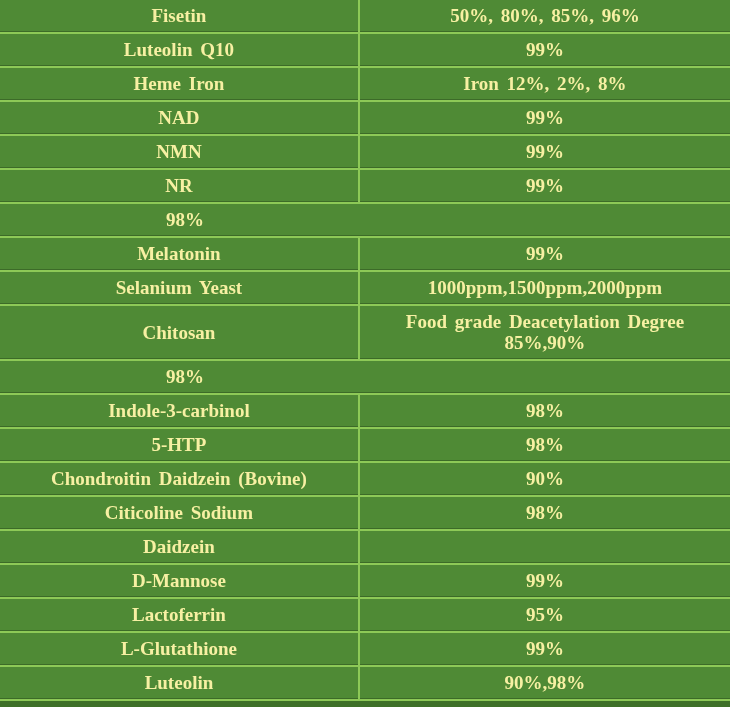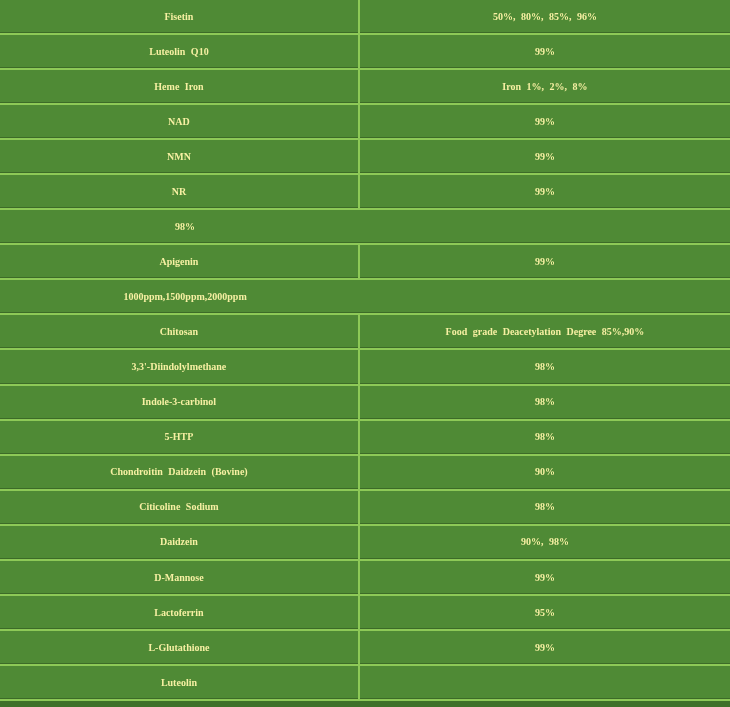--- a/index.html
+++ b/index.html
@@ -29,21 +29,21 @@
     background: var(--row-bg);
   }
   .t-row:last-of-type { border-bottom: none; }
   .t-cell {
     display: flex;
     align-items: center;
     justify-content: center;
     text-align: center;
     color: var(--text);
     font-weight: bold;
-    font-size: 10px;
+    font-size: 19px;
     word-spacing: 3px;
     padding: 2px 8px;
     line-height: 1.15;
   }
   .t-cell.name {
     width: 49.3%;
     border-right: 2px solid var(--grid);
   }
   .t-cell.value {
     width: 50.7%;
@@ -63,21 +63,21 @@
       <div class="t-cell value">50%, 80%, 85%, 96%</div>
     </div>
 
     <div class="t-row">
       <div class="t-cell name">Luteolin Q10</div>
       <div class="t-cell value">99%</div>
     </div>
 
     <div class="t-row">
       <div class="t-cell name">Heme Iron</div>
-      <div class="t-cell value">Iron 1%, 2%, 8%</div>
+      <div class="t-cell value">Iron 12%, 2%, 8%</div>
     </div>
 
     <div class="t-row">
       <div class="t-cell name">NAD</div>
       <div class="t-cell value">99%</div>
     </div>
 
     <div class="t-row">
       <div class="t-cell name">NMN</div>
       <div class="t-cell value">99%</div>
@@ -86,36 +86,36 @@
     <div class="t-row">
       <div class="t-cell name">NR</div>
       <div class="t-cell value">99%</div>
     </div>
 
     <div class="t-row">
       <div class="t-cell value">98%</div>
     </div>
 
     <div class="t-row">
-      <div class="t-cell name">Apigenin</div>
+      <div class="t-cell name">Melatonin</div>
       <div class="t-cell value">99%</div>
     </div>
 
     <div class="t-row">
+      <div class="t-cell name">Selanium Yeast</div>
       <div class="t-cell value">1000ppm,1500ppm,2000ppm</div>
     </div>
 
 
     <div class="t-row">
       <div class="t-cell name">Chitosan</div>
       <div class="t-cell value">Food grade Deacetylation Degree 85%,90%</div>
     </div>
 
     <div class="t-row">
-      <div class="t-cell name">3,3'-Diindolylmethane</div>
       <div class="t-cell value">98%</div>
     </div>
 
     <div class="t-row">
       <div class="t-cell name">Indole-3-carbinol</div>
       <div class="t-cell value">98%</div>
     </div>
 
     <div class="t-row">
       <div class="t-cell name">5-HTP</div>
@@ -127,35 +127,35 @@
       <div class="t-cell value">90%</div>
     </div>
 
     <div class="t-row">
       <div class="t-cell name">Citicoline Sodium</div>
       <div class="t-cell value">98%</div>
     </div>
 
     <div class="t-row">
       <div class="t-cell name">Daidzein</div>
-      <div class="t-cell value">90%, 98%</div>
     </div>
 
     <div class="t-row">
       <div class="t-cell name">D-Mannose</div>
       <div class="t-cell value">99%</div>
     </div>
 
     <div class="t-row">
       <div class="t-cell name">Lactoferrin</div>
       <div class="t-cell value">95%</div>
     </div>
 
     <div class="t-row">
       <div class="t-cell name">L-Glutathione</div>
       <div class="t-cell value">99%</div>
     </div>
 
     <div class="t-row">
       <div class="t-cell name">Luteolin</div>
+      <div class="t-cell value">90%,98%</div>
     </div>
   <div class="bottom-strip"></div>
 </div>
 
 </body></html>

